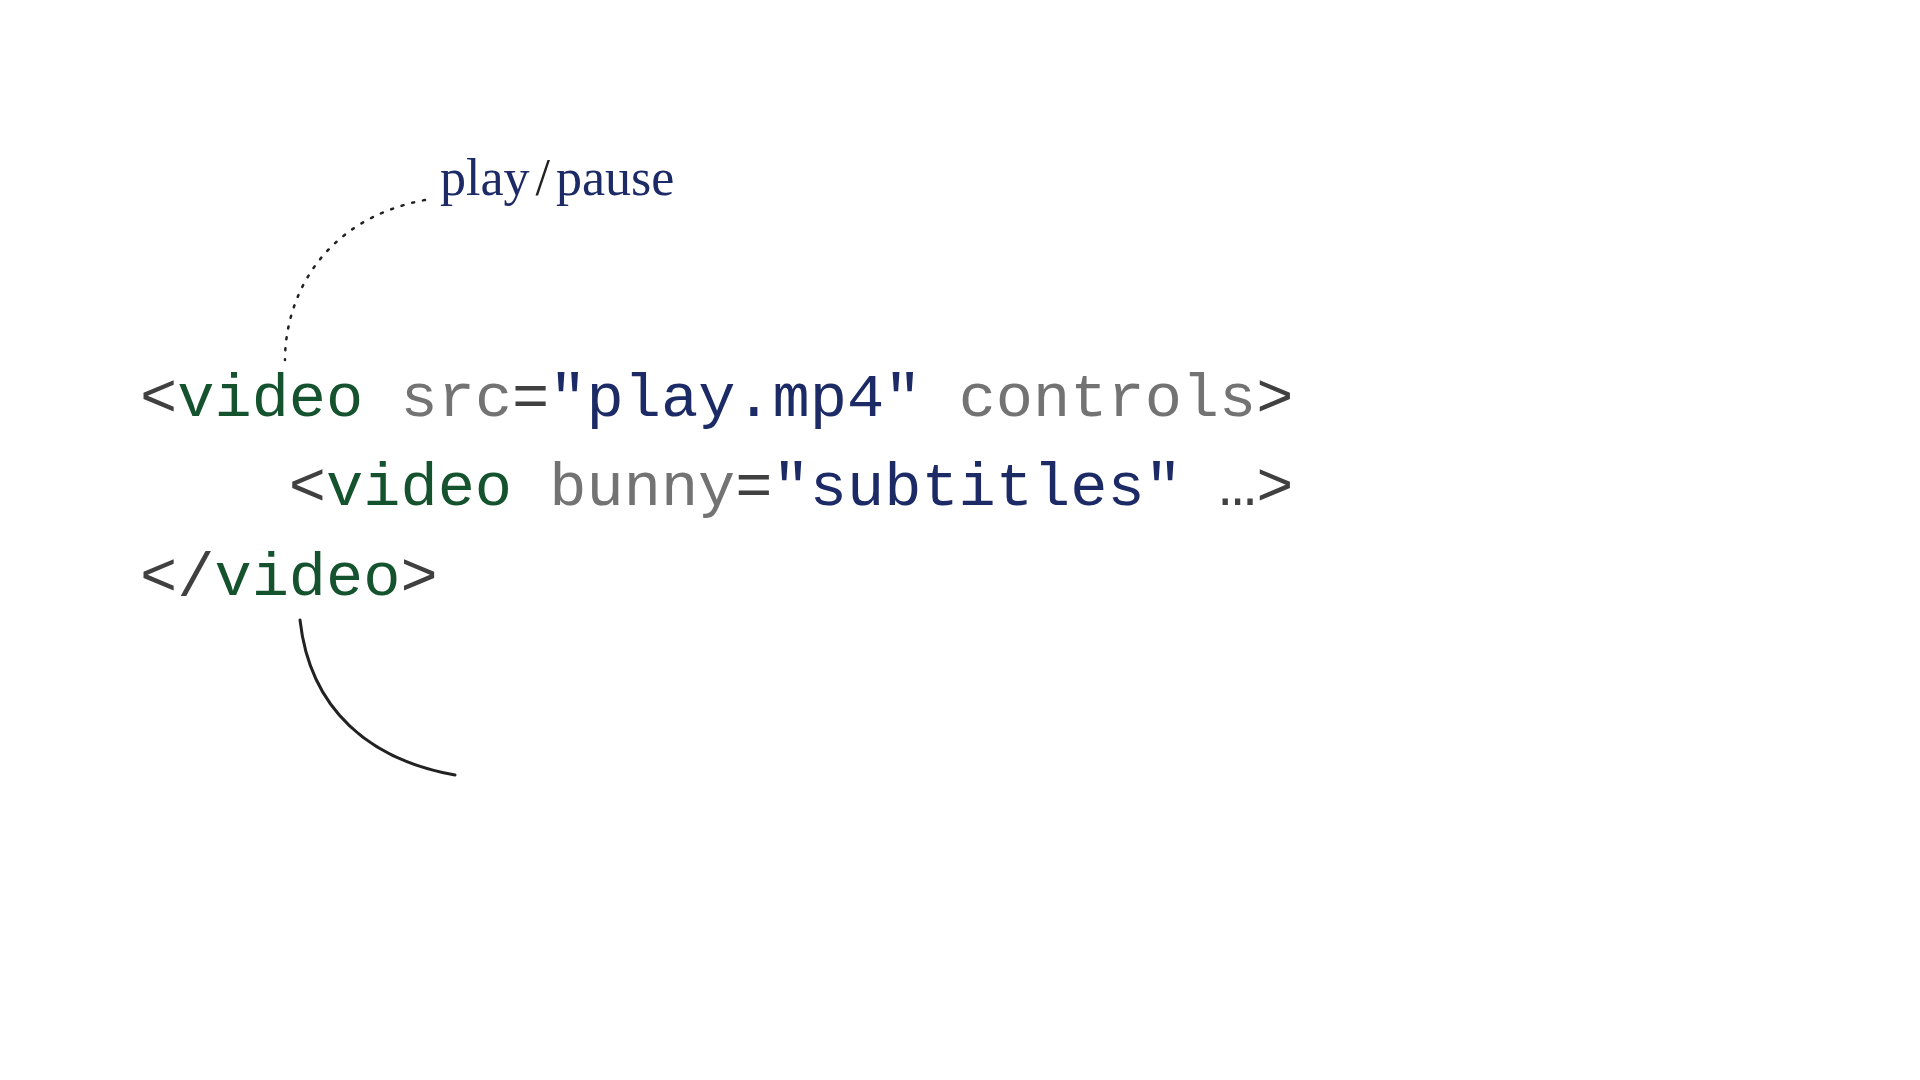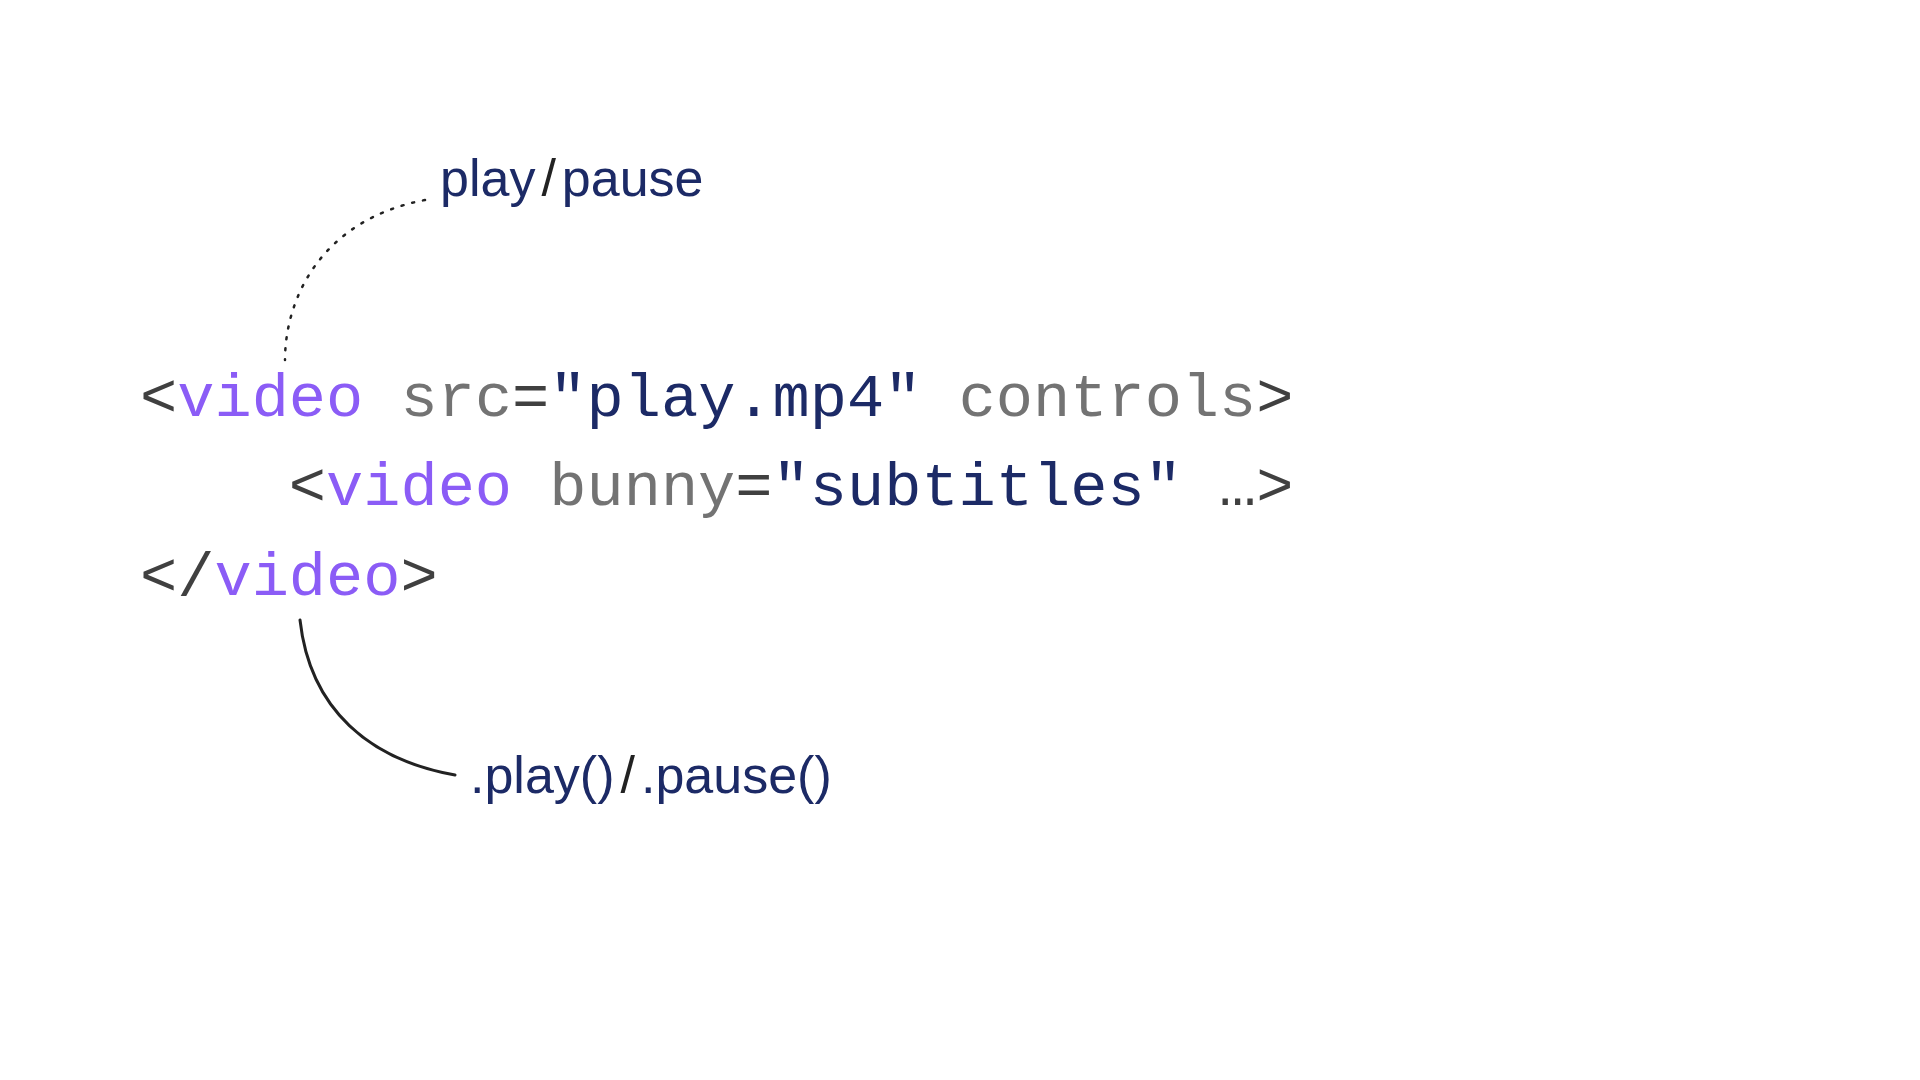--- a/index.html
+++ b/index.html
@@ -1,22 +1,22 @@
 <!DOCTYPE html>
 <html><head>
 <meta charset="utf-8">
 <style>
   html,body{margin:0;padding:0;width:1920px;height:1080px;background:#fff;overflow:hidden}
   .stage{position:relative;width:1920px;height:1080px;font-family:ui-monospace,Menlo,Consolas,"Liberation Mono",monospace}
   .code{position:absolute;left:140px;top:355px;font-size:62px;line-height:1.44;color:#1c2a66;white-space:pre}
-  .tag{color:#8b5cf6}
+  .tag{color:#14532d}
   .attr{color:#737373}
   .val{color:#1c2a66}
   .punct{color:#404040}
-  .ann{position:absolute;font-size:52px;color:#1c2a66;font-family:Liberation Sans, sans-serif}
+  .ann{position:absolute;font-size:52px;color:#1c2a66;font-family:Liberation Serif, serif}
   .ann .sep{color:#222;padding:0 6px}
   .top-ann{left:440px;top:148px}
   .bot-ann{left:470px;top:745px}
   svg.conn{position:absolute;left:0;top:0;width:1920px;height:1080px;pointer-events:none}
 </style>
 </head>
 <body>
 
 <div class="stage">
 
@@ -26,17 +26,14 @@
   </svg>
 
   <div class="ann top-ann">
     <span>play</span><span class="sep">/</span><span>pause</span>
   </div>
 
   <div class="code"><span class="punct">&lt;</span><span class="tag">video</span><span> </span><span class="attr">src</span><span class="punct">=</span><span class="val">"</span><span class="val">play.mp4</span><span class="val">"</span><span> </span><span class="attr">controls</span><span class="punct">&gt;</span>
 <span>    </span><span class="punct">&lt;</span><span class="tag">video</span><span> </span><span class="attr">bunny</span><span class="punct">=</span><span class="val">"</span><span class="val">subtitles</span><span class="val">"</span><span class="punct"> …&gt;</span>
 <span class="punct">&lt;/</span><span class="tag">video</span><span class="punct">&gt;</span></div>
 
-  <div class="ann bot-ann">
-    <span>.play()</span><span class="sep">/</span><span>.pause()</span>
-  </div>
 
 </div>
 
 </body></html>

